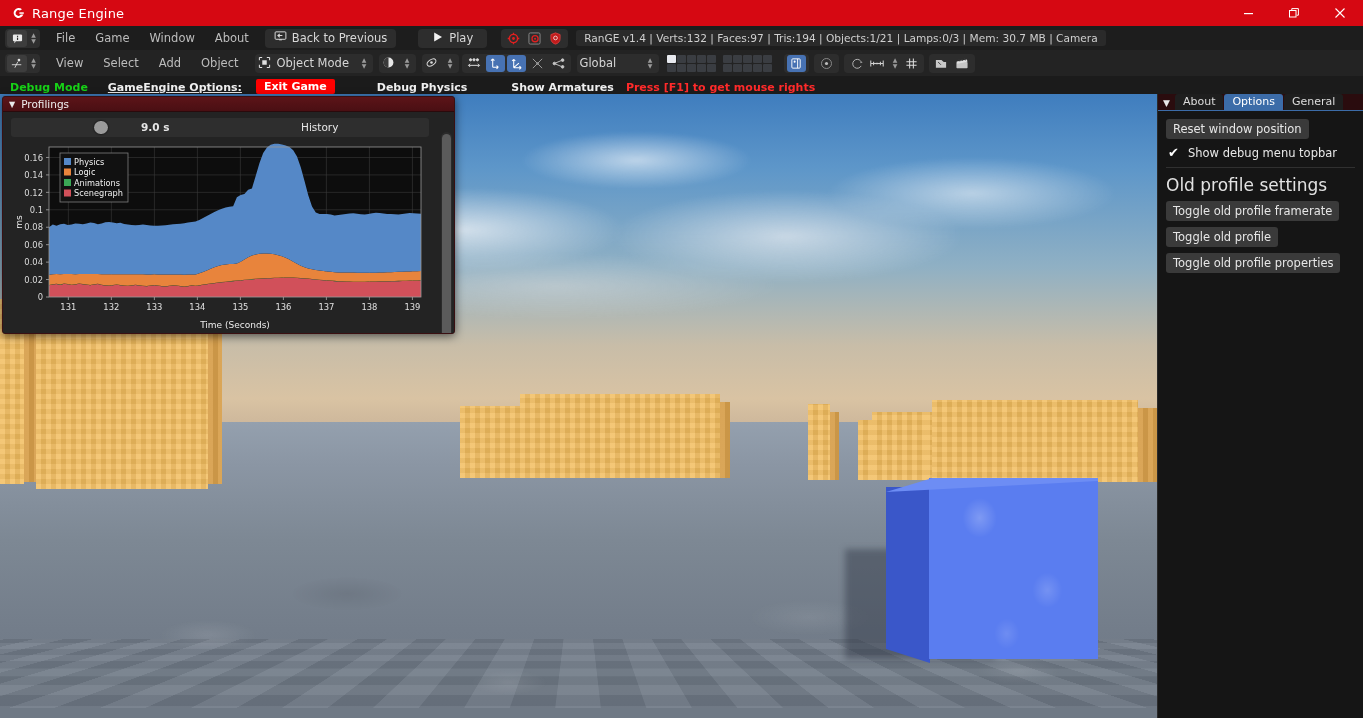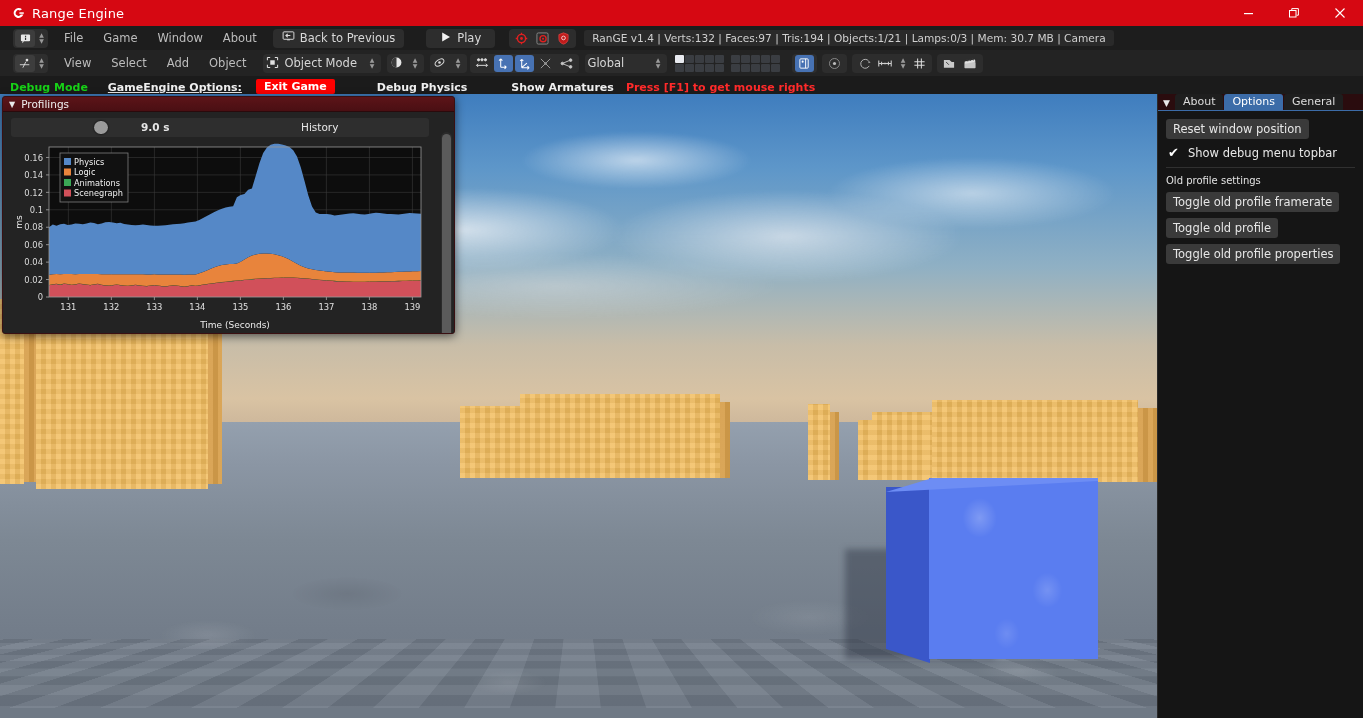--- a/index.html
+++ b/index.html
@@ -8,21 +8,21 @@
 
   
   #titlebar{height:26px;background:#d60812;display:flex;align-items:center;position:relative;}
   #titlebar .app-icon{width:22px;height:18px;margin-left:7px;display:flex;align-items:center;justify-content:center;
     color:#fff;font-size:13px;font-weight:bold;font-family:"DejaVu Sans",sans-serif;}
   #titlebar .title-text{color:#ffffff;font-size:13px;margin-left:3px;letter-spacing:.2px;}
   #titlebar .wincontrols{position:absolute;right:0;top:0;height:26px;display:flex;}
   #titlebar .wc{width:46px;height:26px;display:flex;align-items:center;justify-content:center;color:#fff;font-size:13px;}
 
   
-  .bar{background:#212121;display:flex;align-items:center;height:24px;position:relative;padding-left:8px;}
+  .bar{background:#212121;display:flex;align-items:center;height:24px;position:relative;}
   .bar.row1{height:24px;background:#1d1d1d;}
   .bar.row2{height:26px;background:#232323;}
   .menubtn{color:#bdbdbd;font-size:11.5px;padding:0 10px;height:18px;line-height:18px;border-radius:3px;white-space:nowrap;}
   .editorsel{display:flex;align-items:center;background:#2e2e2e;border-radius:4px;height:19px;margin-left:5px;margin-right:6px;padding:0 2px;}
   .editorsel .glyph{width:20px;height:17px;display:flex;align-items:center;justify-content:center;background:#3d3d3d;border-radius:3px;color:#e3e3e3;font-size:11px;}
   .spin{display:flex;flex-direction:column;align-items:center;justify-content:center;width:9px;margin-left:2px;}
   .spin i{font-style:normal;font-size:6px;color:#9a9a9a;line-height:6px;}
   .pillbtn{display:flex;align-items:center;gap:5px;background:#2d2d2d;border-radius:4px;height:19px;padding:0 9px;color:#d8d8d8;font-size:11.5px;white-space:nowrap;}
   .iconset{display:flex;align-items:center;background:#2d2d2d;border-radius:4px;height:19px;padding:0 3px;gap:2px;margin-left:5px;}
   .ibtn{width:19px;height:17px;display:flex;align-items:center;justify-content:center;color:#cfcfcf;font-size:11px;border-radius:3px;}
@@ -113,21 +113,21 @@
     border-bottom:1px solid #3c6ca8;}
   #rtabs .caret{color:#e9e9e9;font-size:9px;padding:0 4px 2px 3px;}
   .rtab{font-size:11px;color:#dcdcdc;padding:1px 8px 2px 8px;border-radius:3px 3px 0 0;background:#1e1e1e;}
   .rtab.active{background:#3c6ca8;color:#ffffff;}
   #rbody{padding:7px 8px;}
   .rbtn{background:#3a3a3a;color:#e6e6e6;font-size:11.5px;border-radius:3px;padding:3px 7px;display:inline-block;margin-bottom:6px;white-space:nowrap;}
   .rcheckrow{display:flex;align-items:center;gap:7px;margin-bottom:7px;}
   .rcheckrow .chk{width:15px;height:15px;display:flex;align-items:center;justify-content:center;color:#fff;font-size:13px;font-weight:bold;}
   .rcheckrow .lbl{color:#e8e8e8;font-size:11.5px;}
   .rsep{height:1px;background:#303030;margin:2px 0 7px 0;}
-  .rsection{color:#e2e2e2;font-size:10px;margin-bottom:6px;}
+  .rsection{color:#e2e2e2;font-size:17px;margin-bottom:6px;}
   .rstack .rbtn{display:block;width:max-content;}
 
   
   #bottomstrip{position:absolute;left:0;bottom:0;width:1157px;height:10px;background:#6f7985;}
 </style>
 </head>
 <body>
 
 <div id="titlebar">
   <div class="app-icon">

